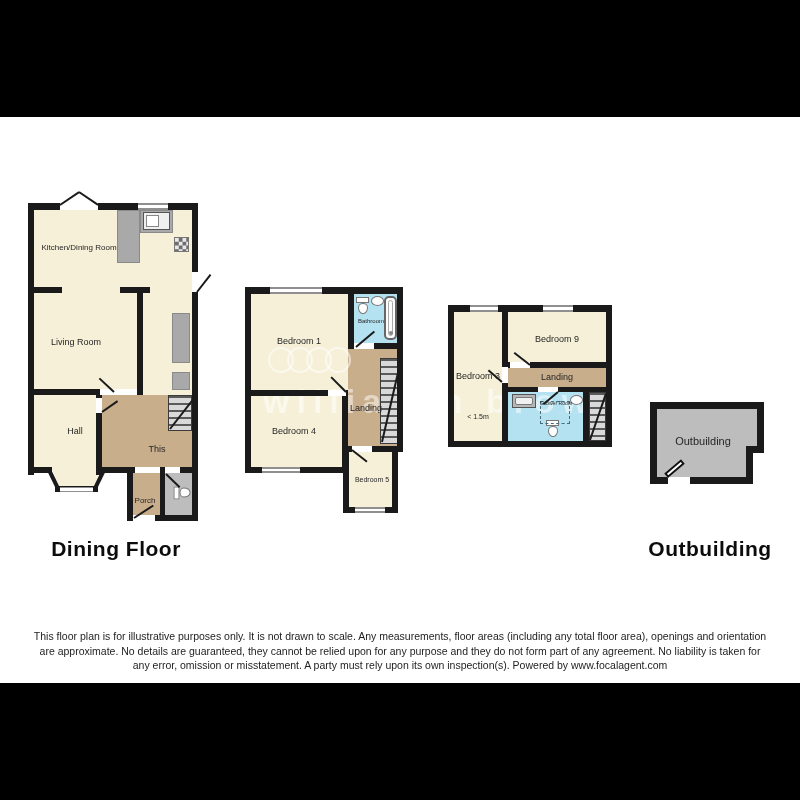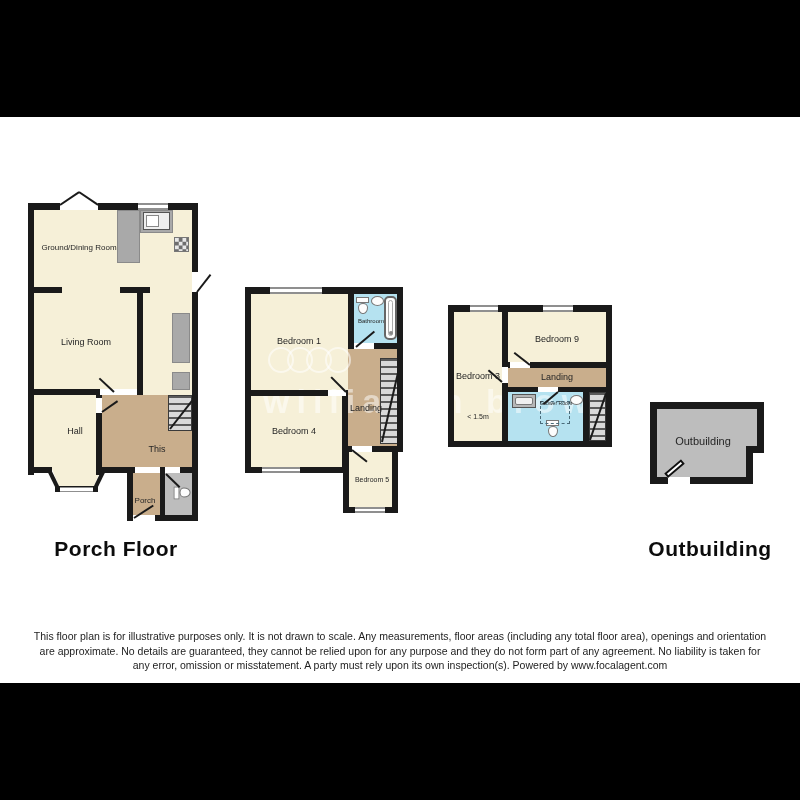--- a/index.html
+++ b/index.html
@@ -211,38 +211,38 @@
     <div class="wall" style="left:650px;top:402px;width:7px;height:82px"></div>
     <div class="wall" style="left:650px;top:477px;width:103px;height:7px"></div>
     <div class="wall" style="left:757px;top:402px;width:7px;height:51px"></div>
     <div class="wall" style="left:746px;top:446px;width:18px;height:7px"></div>
     <div class="wall" style="left:746px;top:446px;width:7px;height:38px"></div>
     <div class="gap" style="left:668px;top:477px;width:22px;height:7px"></div>
     <div class="doorleaf" style="left:668px;top:472px;width:22px;height:6px;transform:rotate(-40deg)"></div>
   </div>
 
   <div class="layer">
-    <div class="lbl" style="left:79px;top:247px;font-size:8px">Ground/Dining Room</div>
-    <div class="lbl" style="left:86px;top:342px">Living Room</div>
+    <div class="lbl" style="left:79px;top:247px;font-size:8px">Kitchen/Dining Room</div>
+    <div class="lbl" style="left:76px;top:342px">Living Room</div>
     <div class="lbl" style="left:75px;top:431px">Hall</div>
     <div class="lbl" style="left:157px;top:449px">This</div>
     <div class="lbl" style="left:145px;top:500px;font-size:8px">Porch</div>
 
     <div class="lbl" style="left:299px;top:341px">Bedroom 1</div>
     <div class="lbl" style="left:371px;top:321px;font-size:6px">Bathroom</div>
     <div class="lbl" style="left:366px;top:408px">Landing</div>
     <div class="lbl" style="left:294px;top:431px">Bedroom 4</div>
     <div class="lbl" style="left:372px;top:479px;font-size:7px">Bedroom 5</div>
 
     <div class="lbl" style="left:478px;top:376px">Bedroom 3</div>
     <div class="lbl" style="left:478px;top:416px;font-size:7px">&lt; 1.5m</div>
     <div class="lbl" style="left:557px;top:339px">Bedroom 9</div>
     <div class="lbl" style="left:557px;top:377px">Landing</div>
     <div class="lbl" style="left:556px;top:403px;font-size:6px;transform:translate(-50%,-50%) scale(.85)">Shower Room</div>
 
     <div class="lbl" style="left:703px;top:441px;font-size:11px">Outbuilding</div>
   </div>
 
-  <div class="title" style="left:116px">Porch Floor</div>
+  <div class="title" style="left:116px">Dining Floor</div>
   <div class="title" style="left:710px">Outbuilding</div>
 
   <div class="disclaimer">This floor plan is for illustrative purposes only. It is not drawn to scale. Any measurements, floor areas (including any total floor area), openings and orientation are approximate. No details are guaranteed, they cannot be relied upon for any purpose and they do not form part of any agreement. No liability is taken for any error, omission or misstatement. A party must rely upon its own inspection(s). Powered by www.focalagent.com</div>
 </div>
 
 </body></html>

